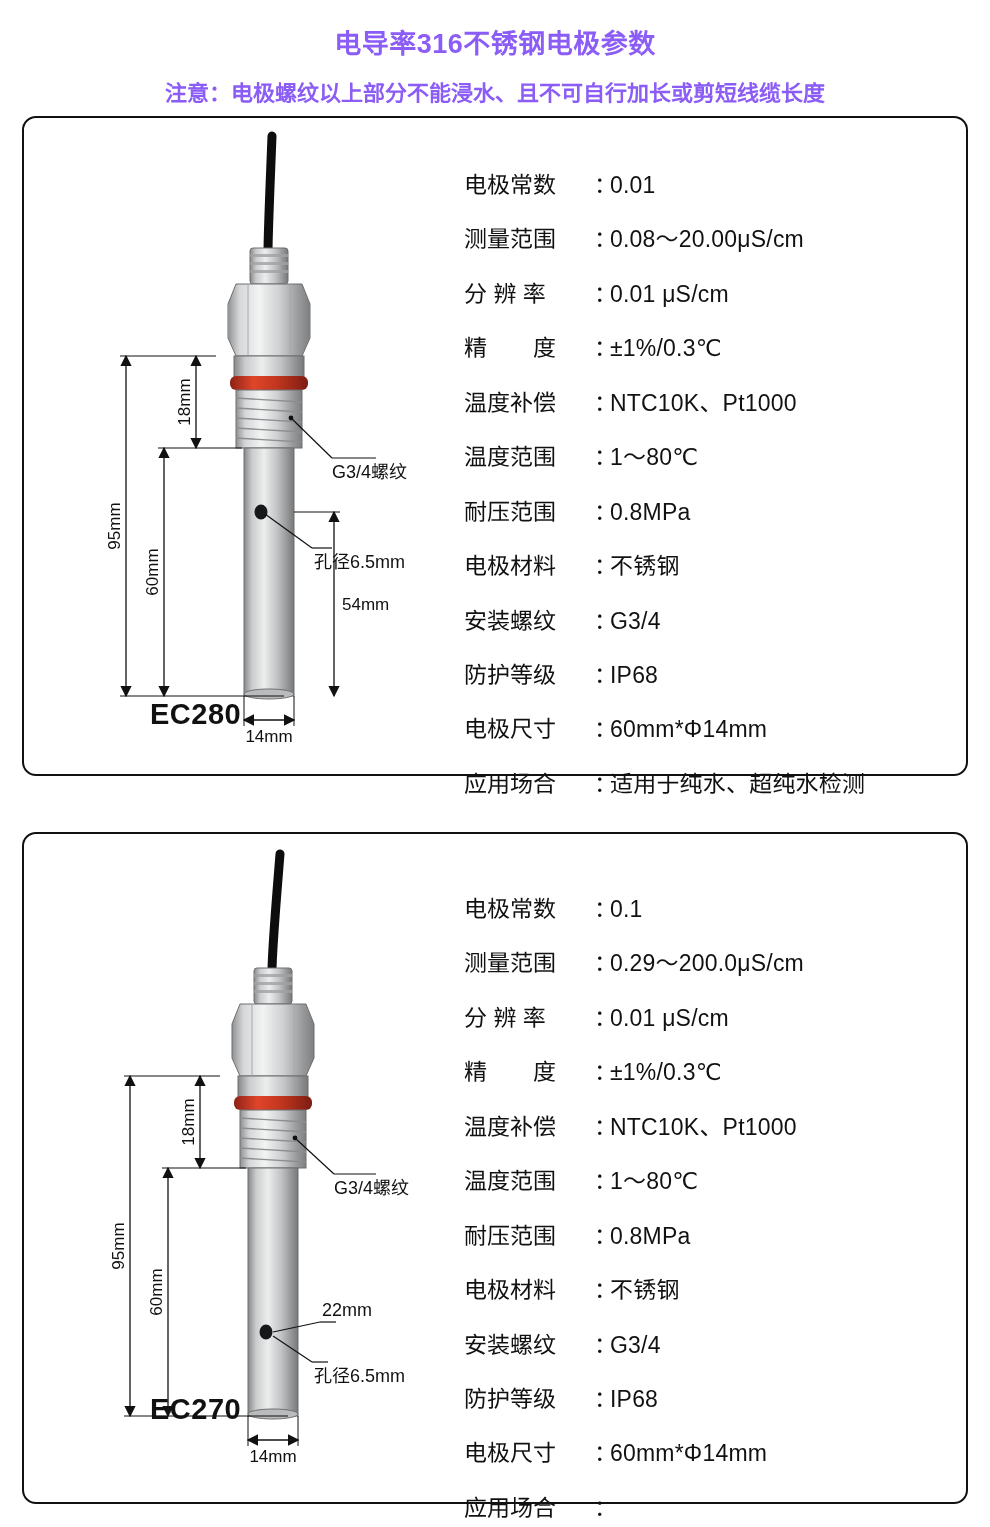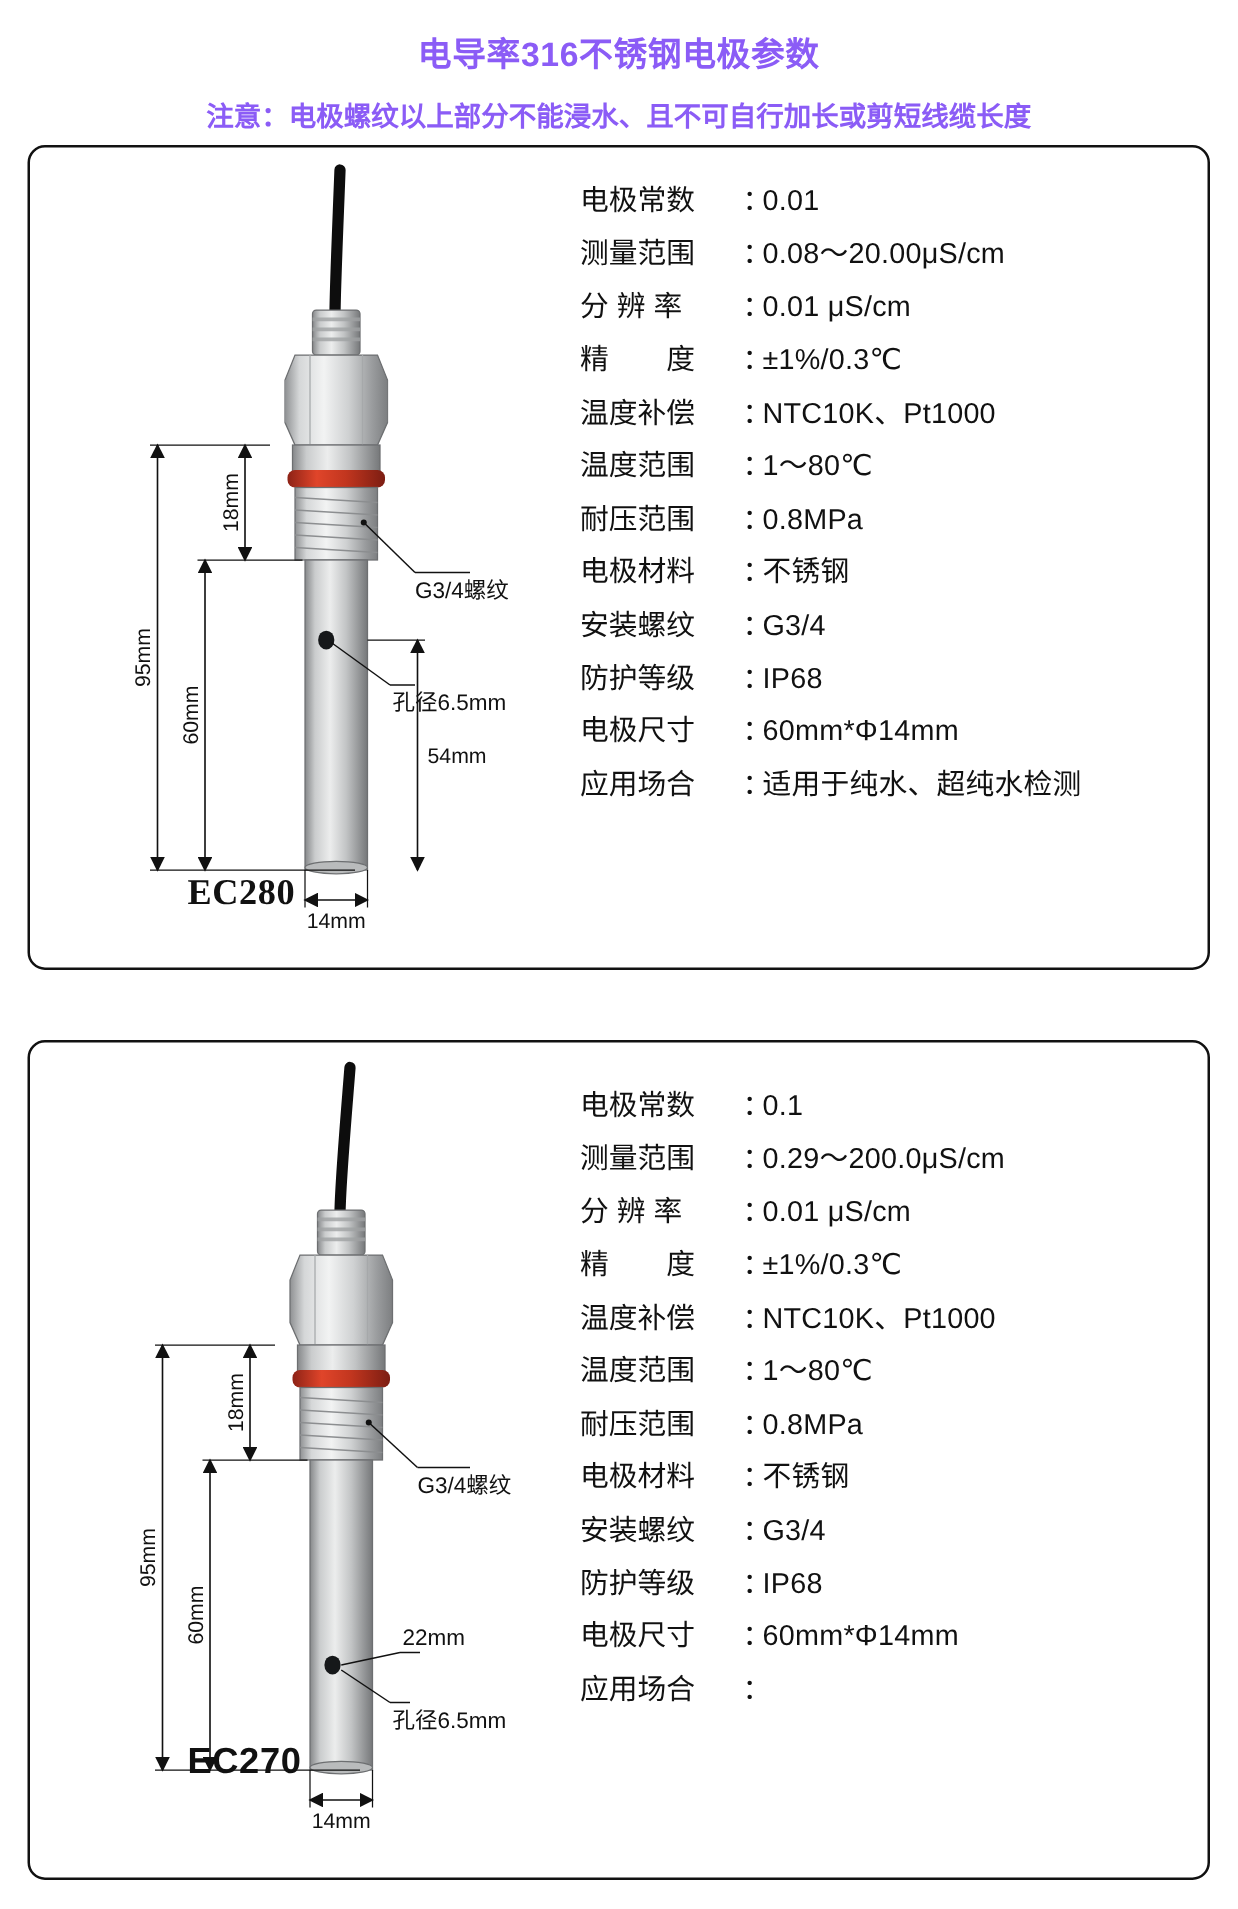--- a/index.html
+++ b/index.html
@@ -55,20 +55,21 @@
     left: 440px;
     top: 28px;
     width: 500px;
   }
   .spec-row {
     display: flex;
     align-items: center;
     margin-bottom: 13px;
     font-size: 23px;
     line-height: 1.28;
+    margin-top: 25px;
   }
   .spec-label {
     width: 130px;
     flex: 0 0 130px;
     white-space: nowrap;
     letter-spacing: 0px;
   }
   .spec-colon {
     width: 16px;
     flex: 0 0 16px;
@@ -207,21 +208,21 @@
           <line x1="248" y1="330" x2="292" y2="330" stroke="#111" stroke-width="1.2"></line>
           <circle cx="207" cy="290" r="2.4" fill="#111"></circle>
           <text class="callout-text" x="248" y="350" text-anchor="start">G3/4螺纹</text>
 
           <line x1="181" y1="386" x2="228" y2="420" stroke="#111" stroke-width="1.2"></line>
           <line x1="228" y1="420" x2="248" y2="420" stroke="#111" stroke-width="1.2"></line>
           <text class="callout-text" x="230" y="440" text-anchor="start">孔径6.5mm</text>
         </svg>
       </div>
 
-      <div class="model-name" id="model-1" style="left:126px; top:580px;font-family:Liberation Serif, serif;">EC280</div>
+      <div class="model-name" id="model-1" style="left:126px; top:580px;">EC280</div>
 
       <div class="specs" id="specs-1">
         <div class="spec-row">
           <span class="spec-label">电极常数</span>
           <span class="spec-colon">：</span>
           <span class="spec-value">0.01</span>
         </div>
         <div class="spec-row">
           <span class="spec-label">测量范围</span>
           <span class="spec-colon">：</span>

